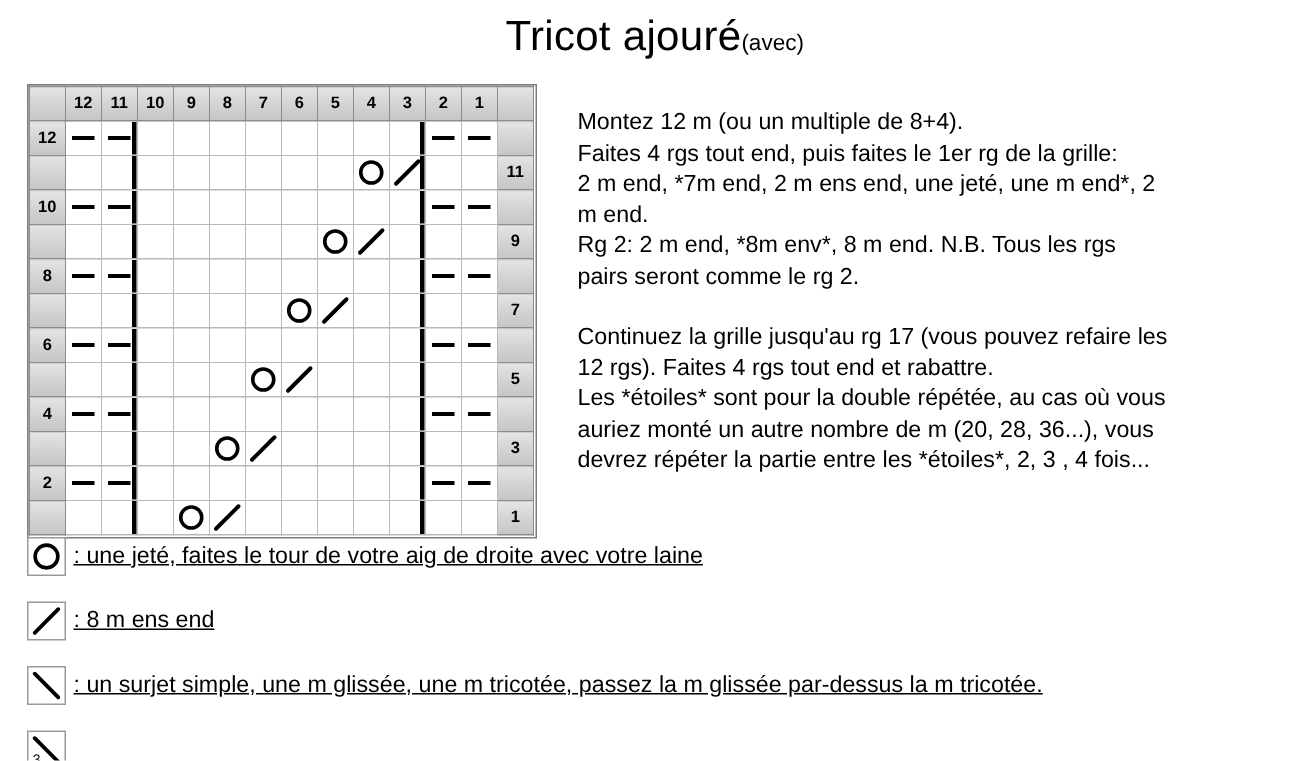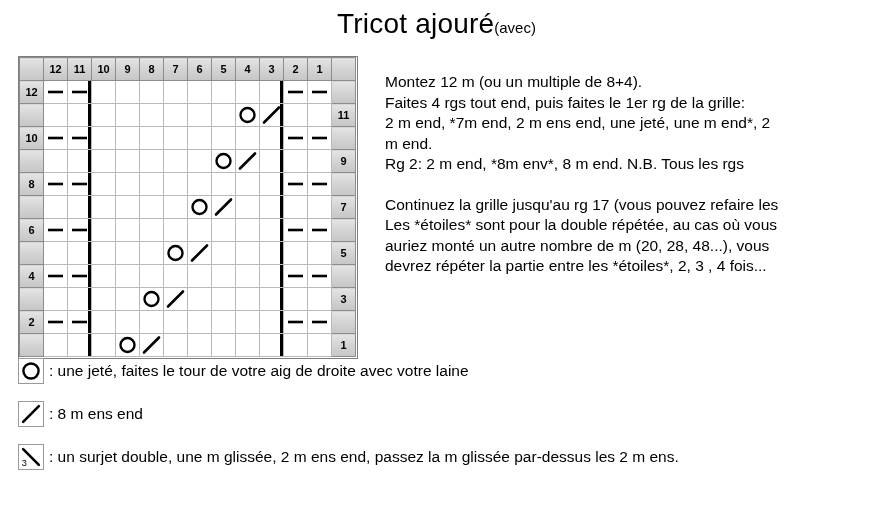--- a/index.html
+++ b/index.html
@@ -108,20 +108,21 @@
     position: absolute;
     left: 18px;
     top: 356px;
     width: 845px;
   }
   .legrow {
     display: flex;
     align-items: center;
     height: 29px;
     margin-bottom: 14px;
+    text-decoration: underline;
   }
   .legbox {
     width: 26px;
     height: 26px;
     border: 1px solid #9a9a9a;
     box-sizing: border-box;
     flex: 0 0 auto;
     position: relative;
     background: #fff;
   }
@@ -569,26 +570,28 @@
     </tbody>
 </table>
 
 <div id="instructions">
   <div>
     <p>Montez 12 m (ou un multiple de 8+4).</p>
     <p>Faites 4 rgs tout end, puis faites le 1er rg de la grille:</p>
     <p>2 m end, *7m end, 2 m ens end, une jeté, une m end*, 2</p>
     <p>m end.</p>
     <p>Rg 2: 2 m end, *8m env*, 8 m end. N.B. Tous les rgs</p>
+    <p>pairs seront comme le rg 2.</p>
   </div>
   <div class="gap"></div>
   <div>
     <p>Continuez la grille jusqu'au rg 17 (vous pouvez refaire les</p>
+    <p>12 rgs). Faites 4 rgs tout end et rabattre.</p>
     <p>Les *étoiles* sont pour la double répétée, au cas où vous</p>
-    <p>auriez monté un autre nombre de m (20, 28, 48...), vous</p>
+    <p>auriez monté un autre nombre de m (20, 28, 36...), vous</p>
     <p>devrez répéter la partie entre les *étoiles*, 2, 3 , 4 fois...</p>
   </div>
 </div>
 
 <div id="legend">
 
   <div class="legrow">
     <div class="legbox">
       <svg viewBox="0 0 26 26">
           <circle cx="13" cy="13" r="8.2" fill="none" stroke="#000" stroke-width="2.6"></circle>
@@ -599,24 +602,31 @@
 
   <div class="legrow">
     <div class="legbox">
       <svg viewBox="0 0 26 26">
           <line x1="4.5" y1="21.5" x2="21.5" y2="4.5" stroke="#000" stroke-width="2.8" stroke-linecap="round"></line>
         </svg>
     </div>
     <div class="legtext">: 8 m ens end</div>
   </div>
 
+  <div class="legrow">
+    <div class="legbox">
+      <svg viewBox="0 0 26 26">
+          <line x1="4.5" y1="4.5" x2="21.5" y2="21.5" stroke="#000" stroke-width="2.8" stroke-linecap="round"></line>
+        </svg>
+    </div>
+    <div class="legtext">: un surjet simple, une m glissée, une m tricotée, passez la m glissée par-dessus la m tricotée.</div>
+  </div>
 
   <div class="legrow">
     <div class="legbox">
       <svg viewBox="0 0 26 26">
         <line x1="4.5" y1="4.5" x2="21.5" y2="21.5" stroke="#000" stroke-width="2.8" stroke-linecap="round"></line>
         <text x="3" y="23" font-family="Liberation Sans, sans-serif" font-size="10" fill="#000">3</text>
       </svg>
     </div>
-    <div class="legtext">: un surjet double, une m glissée, 2 m ens end, passez la m glissée par-dessus les 2 m ens.</div>
   </div>
 
 </div>
 
 </body></html>

